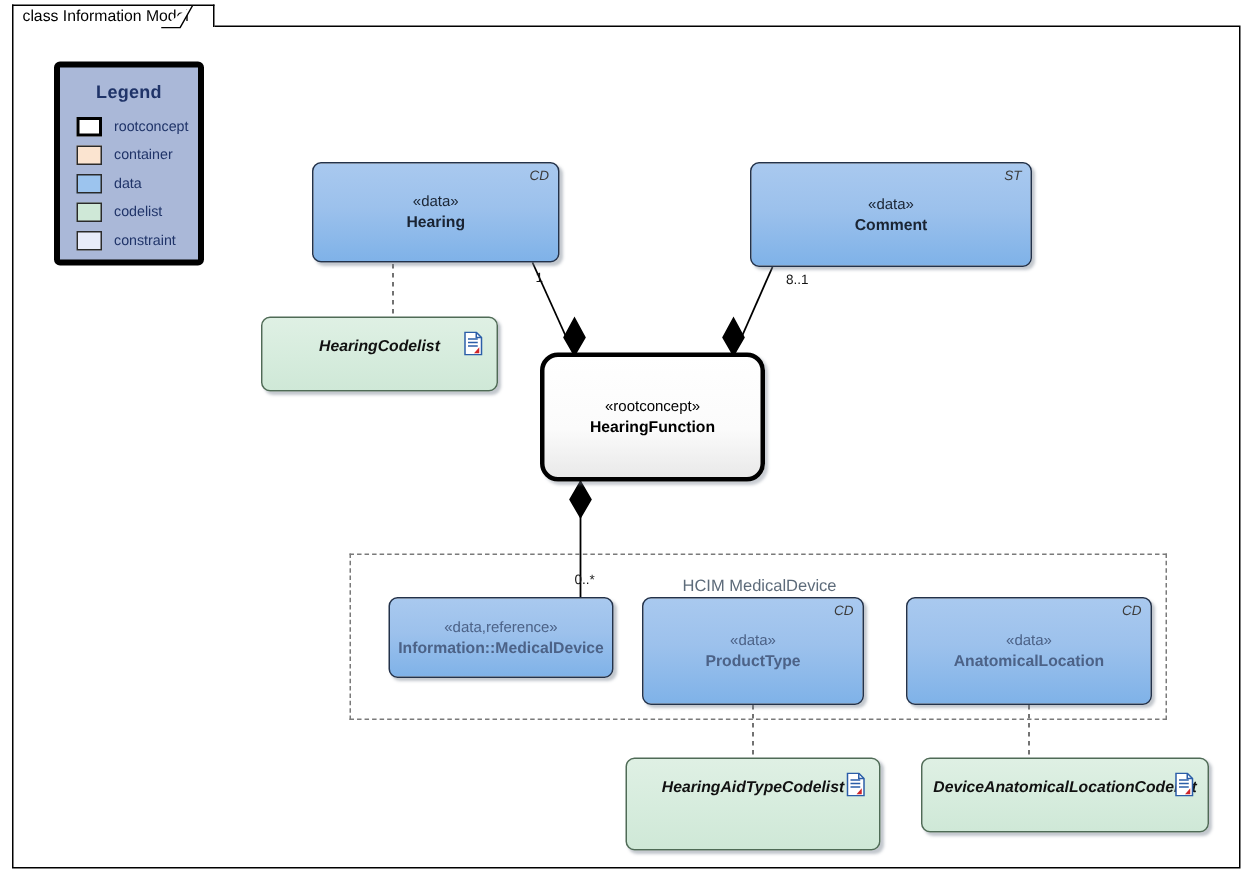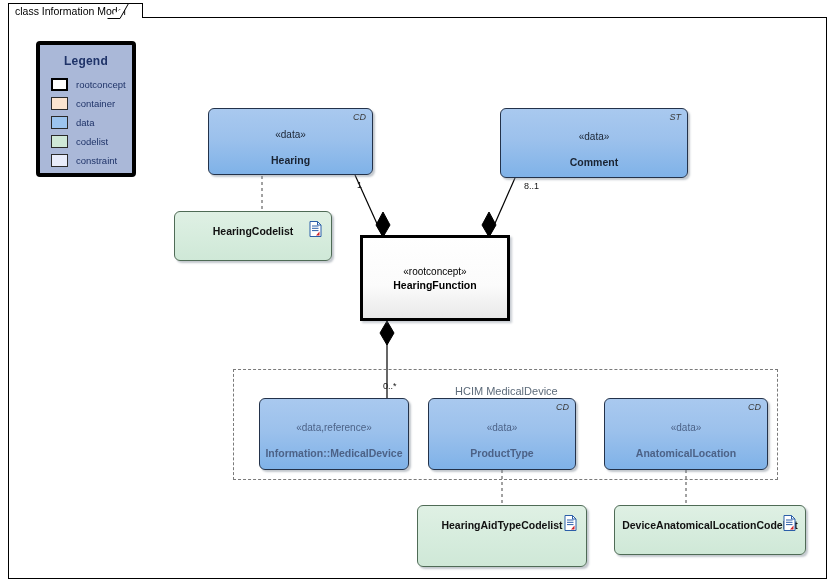--- a/index.html
+++ b/index.html
@@ -124,38 +124,39 @@
     font-size: 9px;
     font-style: italic;
     color: #3b3b3b;
   }
   
   .n-data {
     background: linear-gradient(to bottom, #a9c9ef 0%, #9cc1ec 45%, #7fb2e8 100%);
     border: 1px solid #23324a;
     box-shadow: 2px 2px 2px rgba(120,130,145,0.45);
   }
-  .n-data .stereo, .n-data .nname { color: #1a2433; margin-top: 12px; }
+  .n-data .stereo, .n-data .nname { color: #1a2433; }
   .n-data.faded .stereo, .n-data.faded .nname { color: #4c6287; }
   
   .n-root {
     background: linear-gradient(to bottom, #ffffff 0%, #fbfbfb 60%, #e9e9e9 100%);
     border: 3px solid #000000;
-    border-radius: 0;
+    border-radius: 12px;
     box-shadow: 2px 2px 2px rgba(120,130,145,0.4);
   }
   .n-root .stereo, .n-root .nname { color: #000000; }
   
   .n-codelist {
     background: linear-gradient(to bottom, #dff0e4 0%, #d6ecdd 55%, #cfe8d7 100%);
     border: 1px solid #4f6b56;
     box-shadow: 2px 2px 2px rgba(120,130,145,0.45);
     flex-direction: row;
     justify-content: center;
     align-items: flex-start;
+    font-style: italic;
   }
   .n-codelist .nname {
     color: #111111;
     font-size: 10.5px;
     font-weight: bold;
     margin-top: 12px;
   }
   .doc-icon {
     position: absolute;
     right: 9px;
@@ -276,21 +277,21 @@
     <svg class="doc-icon" viewBox="0 0 13 16">
       <path d="M1,0.5 H8.5 L12,4 V15.5 H1 Z" fill="#ffffff" stroke="#2b5ea8" stroke-width="1"></path>
       <path d="M8.5,0.5 V4 H12" fill="none" stroke="#2b5ea8" stroke-width="1"></path>
       <line x1="3" y1="5" x2="9.5" y2="5" stroke="#2b5ea8" stroke-width="1"></line>
       <line x1="3" y1="7.3" x2="9.5" y2="7.3" stroke="#2b5ea8" stroke-width="1"></line>
       <line x1="3" y1="9.6" x2="9.5" y2="9.6" stroke="#2b5ea8" stroke-width="1"></line>
       <polygon points="7,14.5 10.5,14.5 10.5,10.5" fill="#d0252a"></polygon>
     </svg>
   </div>
 
-  <div class="node n-data faded" style="left:259px; top:398px; width:150px; height:72px;">
+  <div class="node n-data faded" style="left:259px; top:398px; width:150px; height:54px;">
     <span class="stereo">«data,reference»</span>
     <span class="nname">Information::MedicalDevice</span>
   </div>
 
   <div class="node n-data faded" style="left:428px; top:398px; width:148px; height:72px;">
     <span class="corner">CD</span>
     <span class="stereo">«data»</span>
     <span class="nname">ProductType</span>
   </div>
 

